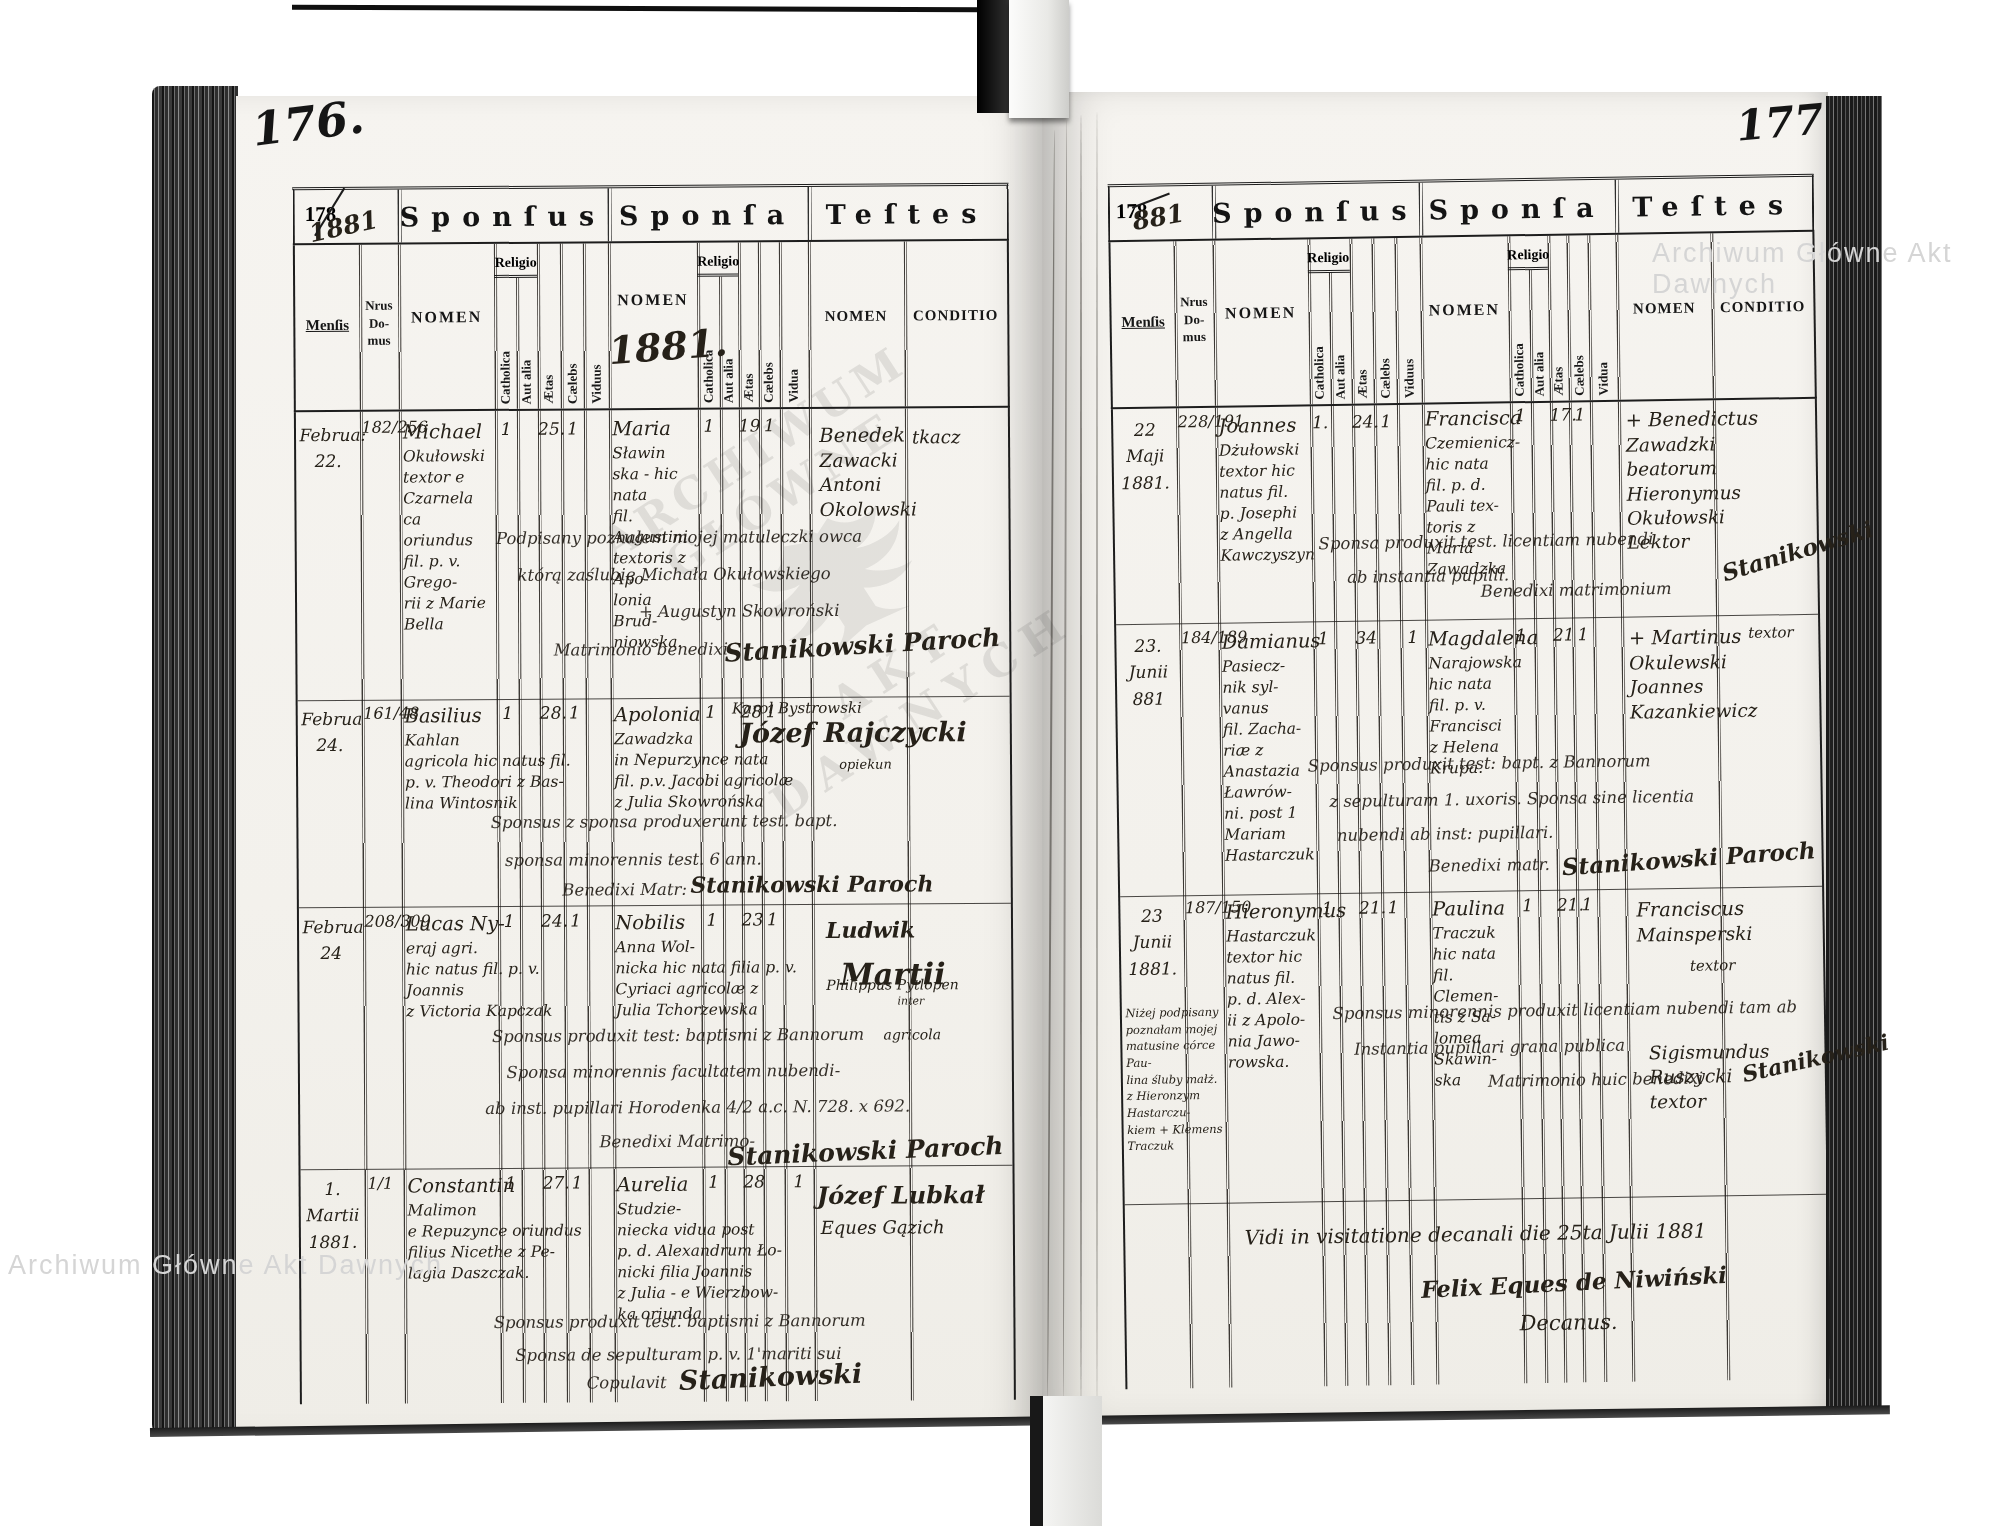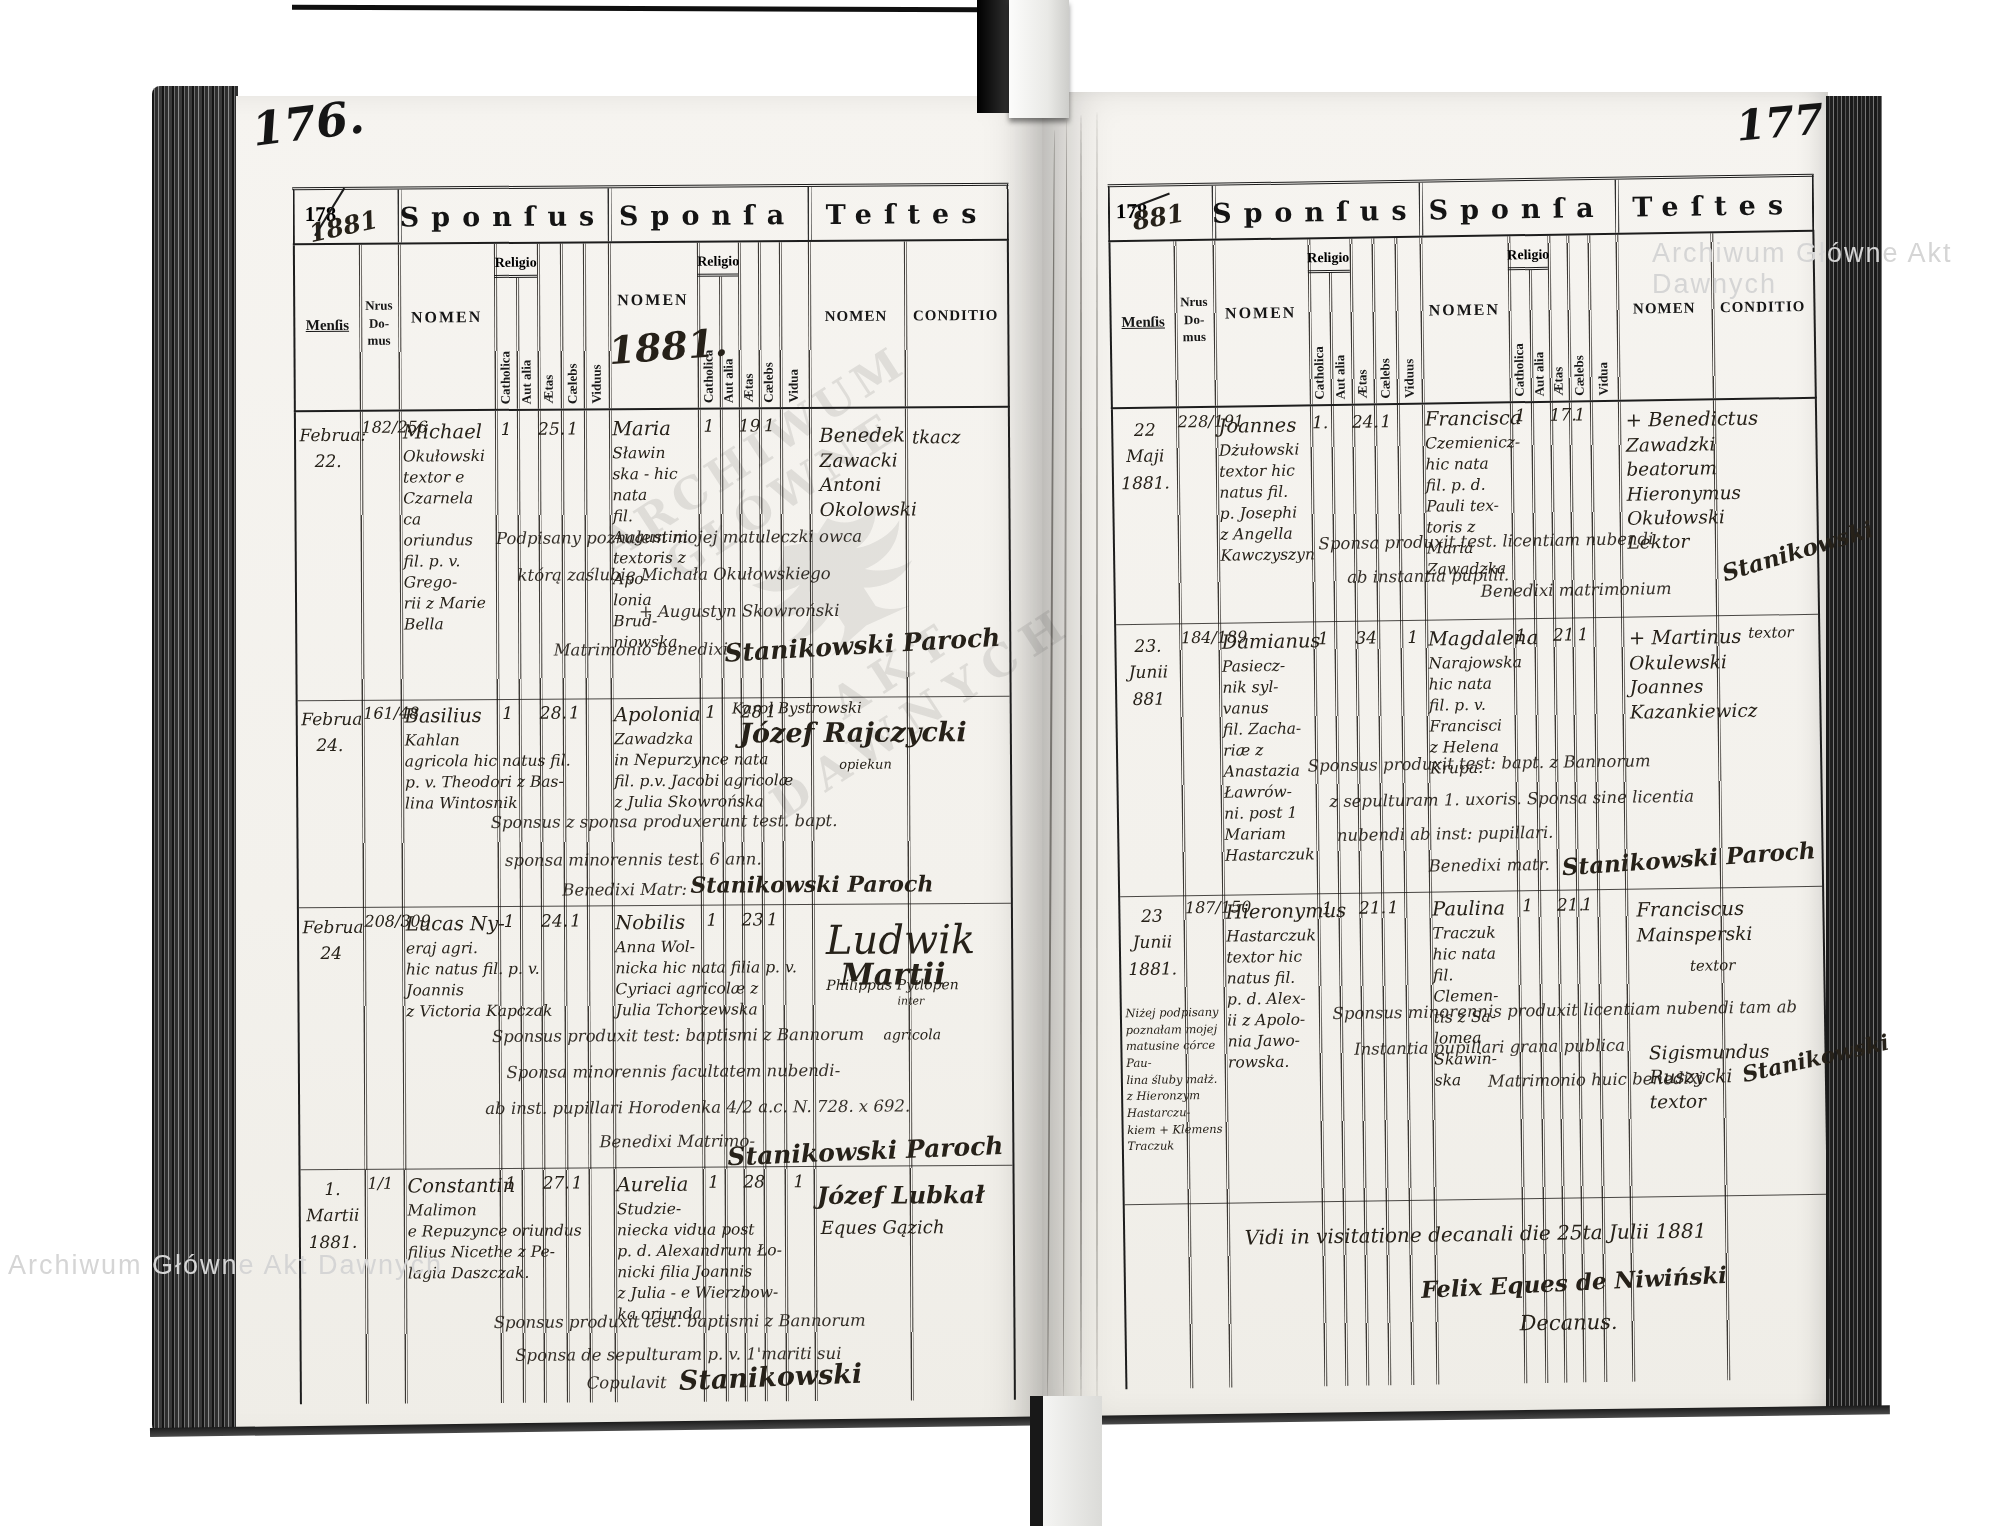--- a/index.html
+++ b/index.html
@@ -257,21 +257,21 @@
     <div class="cell hw mk" style="left:34%;top:500px;width:3.2%">24.</div>
     <div class="cell hw mk" style="left:37.2%;top:500px;width:3.3%">1</div>
     <div class="cell hw desc fl" style="left:44.4%;top:500px;width:27%">Nobilis
 Anna Wol-
 nicka hic nata filia p. v.
 Cyriaci agricolæ z
 Julia Tchorzewska</div>
     <div class="cell hw mk" style="left:56.5%;top:500px;width:3%">1</div>
     <div class="cell hw mk" style="left:62.2%;top:500px;width:2.8%">23</div>
     <div class="cell hw mk" style="left:65%;top:500px;width:3%">1</div>
-    <div class="cell hw" style="left:74%;top:508px;font-size:40px;font-weight:normal">Ludwik</div>
+    <div class="cell hw" style="left:74%;top:508px;font-size:22px;font-weight:bold">Ludwik</div>
     <div class="cell hw" style="left:76%;top:548px;font-size:30px;font-weight:bold">Martii</div>
     <div class="cell hw" style="left:84%;top:586px;font-size:11px">inter</div>
     <div class="cell hw" style="left:74%;top:568px;font-size:14px;white-space:nowrap">Philippus Pytlopen</div>
     <div class="cell hw" style="left:82%;top:618px;font-size:14px">agricola</div>
     <div class="cell hw note" style="left:27%;top:616px">Sponsus produxit test: baptismi z Bannorum</div>
     <div class="cell hw note" style="left:29%;top:652px">Sponsa minorennis facultatem nubendi-</div>
     <div class="cell hw note" style="left:26%;top:688px">ab inst. pupillari Horodenka 4/2 a.c. N. 728. x 692.</div>
     <div class="cell hw note" style="left:42%;top:722px">Benedixi Matrimo-</div>
     <div class="cell hw sig" style="left:60%;top:728px;transform:rotate(-2deg)">Stanikowski Paroch</div>
 

